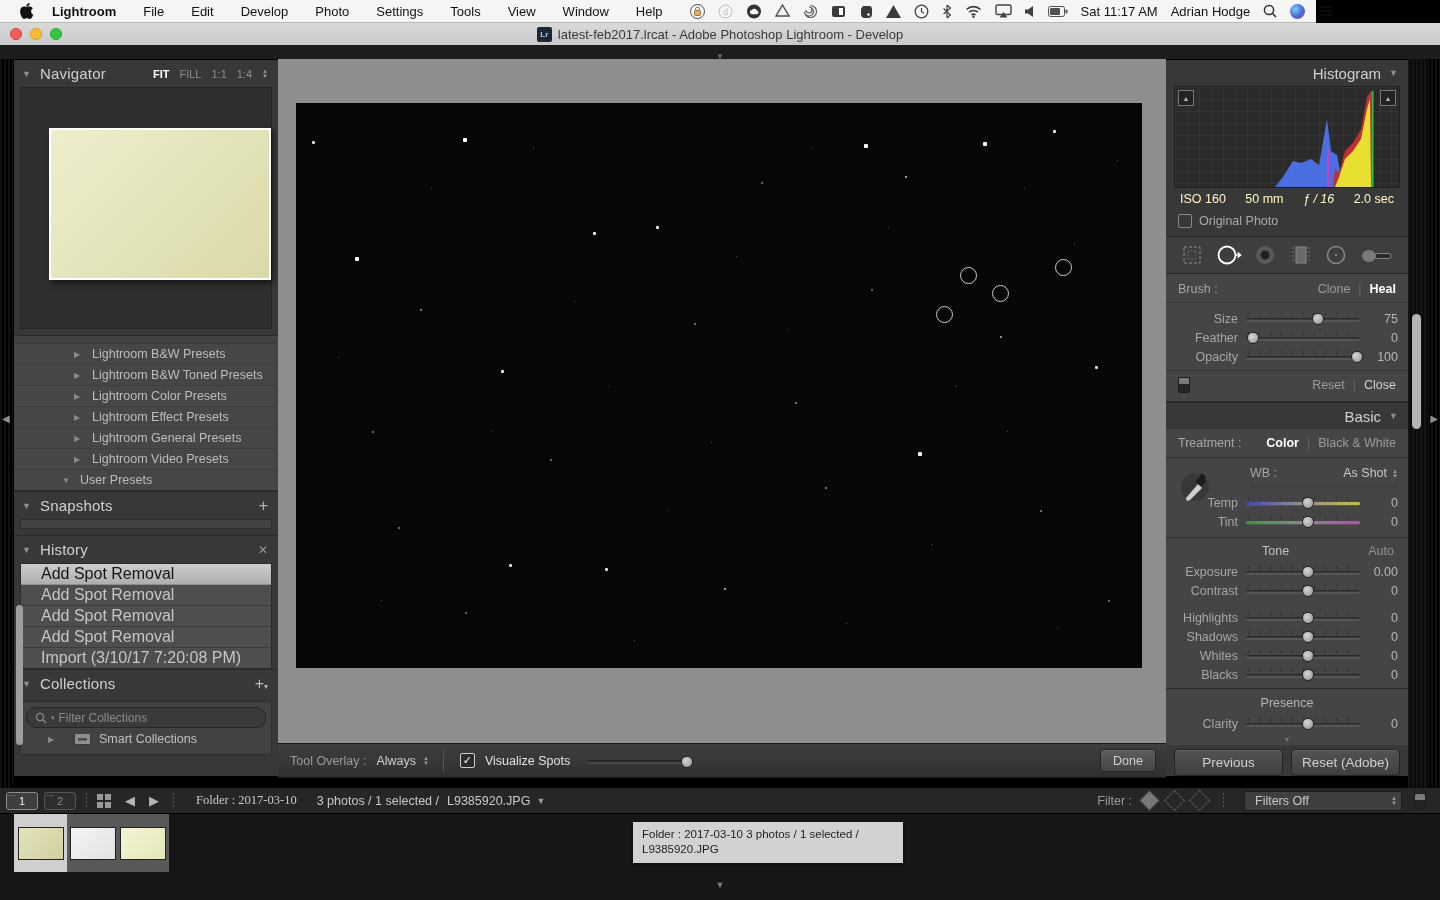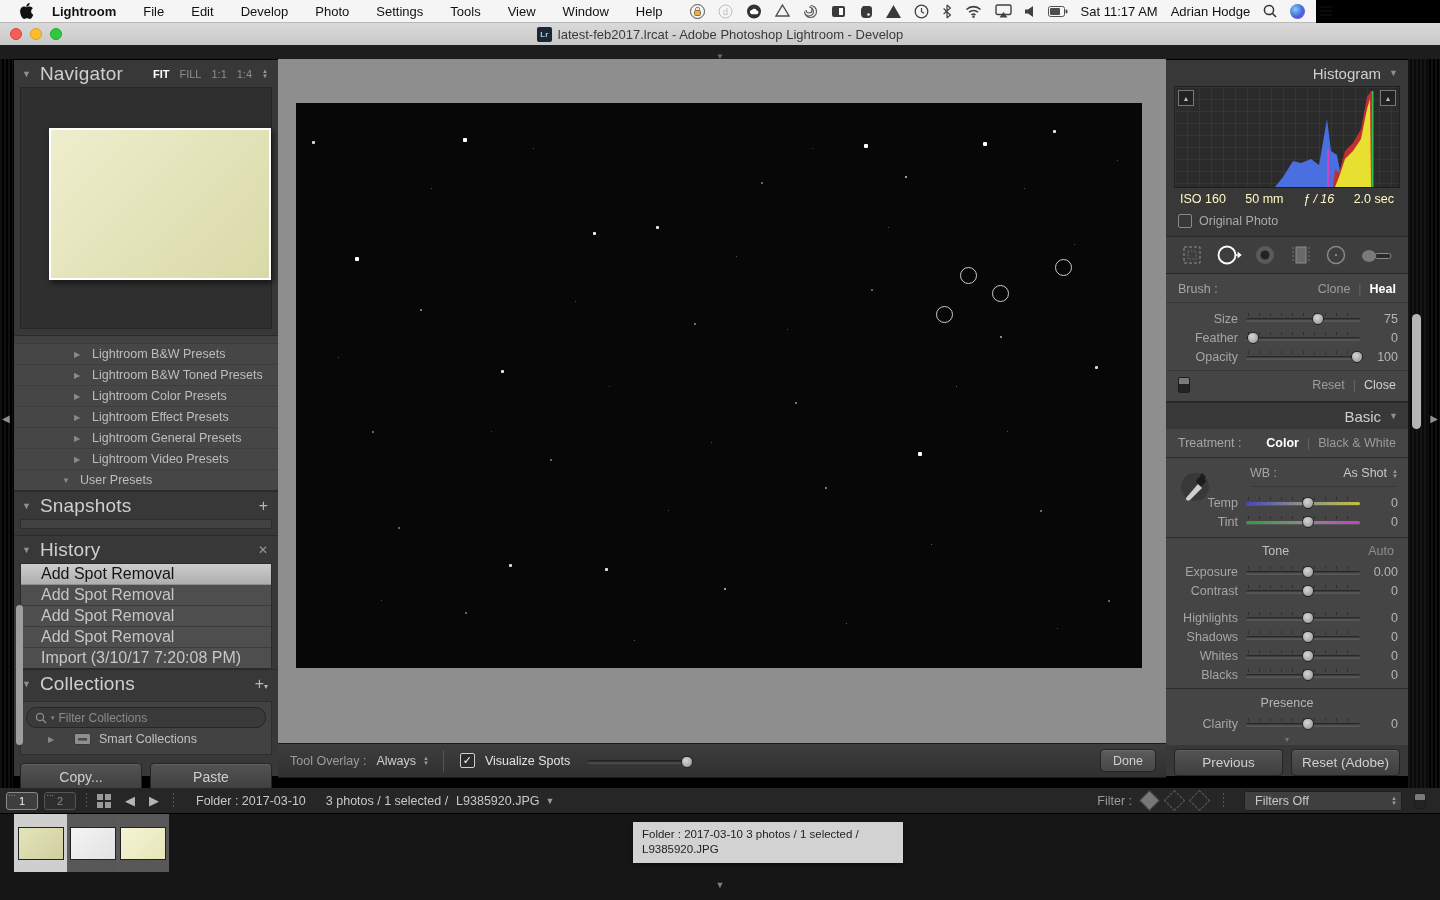--- a/index.html
+++ b/index.html
@@ -36,21 +36,21 @@
       background:repeating-linear-gradient(90deg,#101010 0 2px,#000 2px 4px);}
   .edge-strip.left{left:0;} .edge-strip.rightmost{right:0;}
   .edge-arrow{position:absolute;top:368px;font-size:10px;color:#8f8f8f;}
   
   .left-panel{position:absolute;left:14px;top:15px;width:264px;height:716px;background:#383838;
               color:#c4c4c4;font-size:13px;}
   .lp-scroll{position:absolute;left:2px;top:545px;width:7px;height:140px;border-radius:4px;background:#9e9e9e;}
   .panel-head{display:flex;align-items:center;height:27px;padding:0 10px 0 8px;background:#383838;
               border-top:1px solid #2a2a2a;}
   .ph-tri{color:#8f8f8f;font-size:9px;margin-right:9px;}
-  .ph-title{font-size:19px;color:#cfcfcf;letter-spacing:.2px;}
+  .ph-title{font-size:15px;color:#cfcfcf;letter-spacing:.2px;}
   .nav-zooms{margin-left:auto;display:flex;align-items:center;gap:10px;font-size:11px;color:#8f8f8f;}
   .nav-zooms .active{color:#fff;font-weight:bold;}
   .stepper{display:inline-flex;flex-direction:column;line-height:4px;font-size:6px;color:#9a9a9a;gap:1px;}
   .nav-box{margin:0 6px;height:240px;background:#2f2f2f;border:1px solid #262626;position:relative;}
   .nav-img{position:absolute;left:28px;top:40px;width:218px;height:148px;background:
      linear-gradient(135deg,#eeeecd,#d9d9a8);border:2px solid #fff;box-shadow:2px 3px 6px rgba(0,0,0,.55);}
   .presets-box{margin-top:6px;background:#464646;border-top:1px solid #2a2a2a;border-bottom:1px solid #2a2a2a;}
   .preset-partial{height:7px;overflow:hidden;border-bottom:1px solid #3a3a3a;background:#424242;}
   .preset-row{display:flex;align-items:center;height:20px;padding-left:60px;border-bottom:1px solid #3e3e3e;
               color:#bdbdbd;font-size:12.5px;}
@@ -411,24 +411,20 @@
         <div class="coll-row">
           <span class="pr-tri">▶</span>
           <svg width="17" height="12">
               <rect x="0.5" y="0.5" width="16" height="11" rx="1.5" fill="#8f8f8f" stroke="#3a3a3a"></rect>
               <rect x="4" y="5" width="9" height="2.6" fill="#4c4c4c"></rect>
             </svg>
           <span>Smart Collections</span>
         </div>
       </div>
 
-      <div class="lp-buttons">
-        <div class="btn">Copy...</div>
-        <div class="btn">Paste</div>
-      </div>
     </div>
 
     <div class="center">
       <div class="photo" id="photo-stars">
           <div class="star" style="left: 19.7%; top: 6.2%; width: 4px; height: 4px; opacity: 1;"></div>
           <div class="star" style="left: 7%; top: 27.3%; width: 4px; height: 4px; opacity: 1;"></div>
           <div class="star" style="left: 67.1%; top: 7.3%; width: 4px; height: 4px; opacity: 1;"></div>
           <div class="star" style="left: 81.2%; top: 6.9%; width: 4px; height: 4px; opacity: 1;"></div>
           <div class="star" style="left: 35.1%; top: 22.8%; width: 3px; height: 3px; opacity: 0.95;"></div>
           <div class="star" style="left: 73.5%; top: 61.8%; width: 4px; height: 4px; opacity: 1;"></div>
@@ -755,21 +751,21 @@
       <span class="fs-dotsep"></span>
       <span class="gridico">
           <span></span>
           <span></span>
           <span></span>
           <span></span>
         </span>
       <span class="fs-arrow">◀</span>
       <span class="fs-arrow">▶</span>
       <span class="fs-dotsep" style="margin-left:14px;"></span>
-      <span class="fs-text" style="margin-left:12px;">Folder : 2017-03-10</span>
+      <span class="fs-text" style="margin-left:12px;font-family:Liberation Serif, serif;">Folder : 2017-03-10</span>
       <span class="fs-text">3 photos / 1 selected /</span>
       <span class="fs-text" style="margin-left:8px;">L9385920.JPG</span>
       <span class="fs-caret">▼</span>
       <div class="fs-right">
         <span style="color:#9a9a9a;">Filter :</span>
         <span class="flag pick"></span>
         <span class="flag outline"></span>
         <span class="flag outline"></span>
         <span class="fs-dotsep" style="margin:0 6px 0 16px;"></span>
         <div class="filters-dd">

